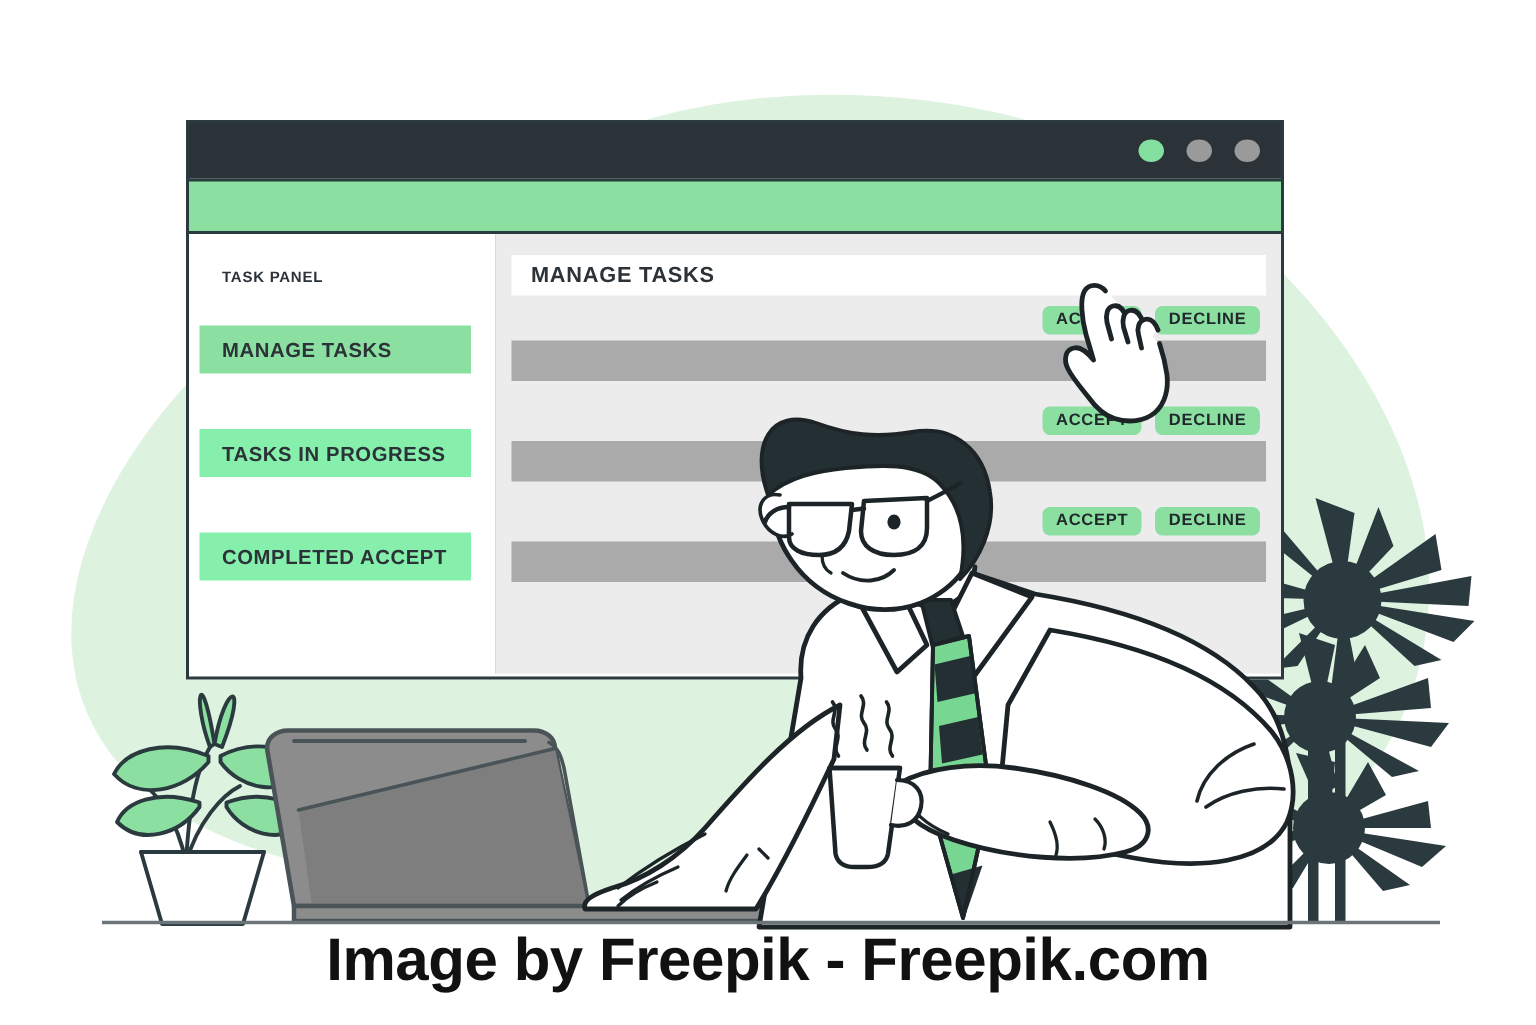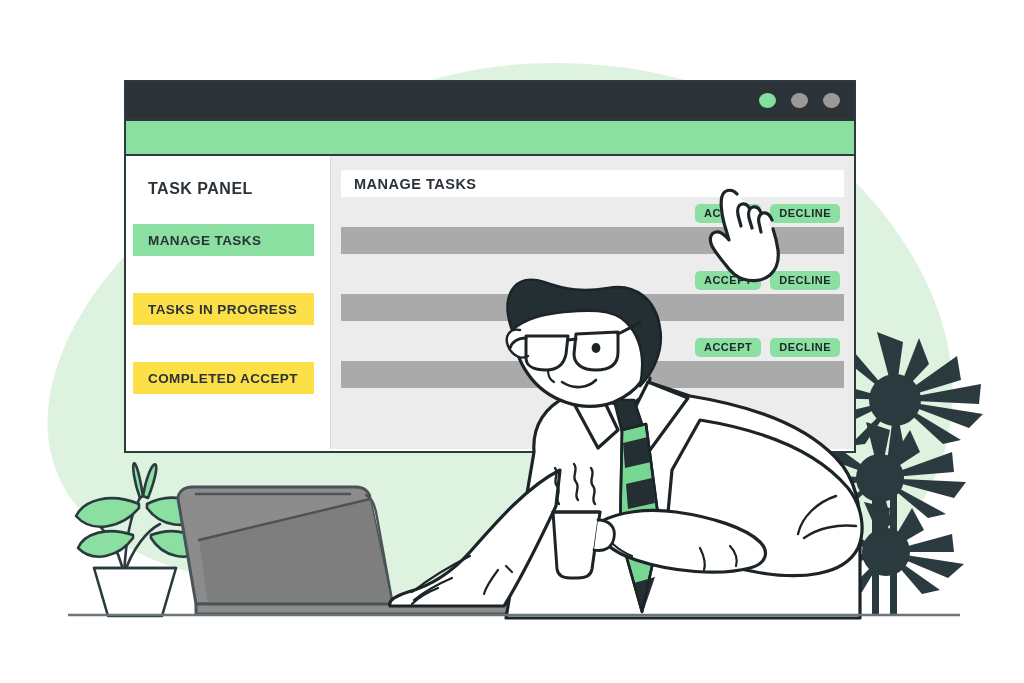--- a/index.html
+++ b/index.html
@@ -72,42 +72,42 @@
     width: 205px;
     background: #ffffff;
     border-right: 1px solid #d9d9d9;
     box-sizing: border-box;
     padding-top: 16px;
     flex: 0 0 205px;
     position: relative;
     z-index: 2;
   }
   .panel-title {
-    font-size: 16px;
+    font-size: 10px;
     font-weight: 700;
     letter-spacing: 0.5px;
     color: #2b3238;
     padding-left: 22px;
     margin-top: 8px;
     margin-bottom: 26px;
   }
   .side-item {
     height: 32px;
     margin: 0 16px 37px 7px;
     display: flex;
     align-items: center;
     padding-left: 15px;
     box-sizing: border-box;
     font-size: 13.5px;
     font-weight: 700;
     letter-spacing: 0.4px;
     color: #2b3238;
   }
   .side-item.active { background: #8adfa1; }
-  .side-item.muted  { background: #fde047; }
+  .side-item.muted  { background: #86efac; }
 
   .content {
     flex: 1 1 auto;
     background: #ececec;
     position: relative;
     padding: 14px 10px 0 10px;
     box-sizing: border-box;
   }
   .content-title {
     background: #ffffff;
@@ -456,15 +456,16 @@
           <path d="M578 500 C 573 494, 581 488, 576 482 C 571 476, 579 470, 574 464"></path>
           <path d="M595 504 C 590 498, 598 492, 593 486 C 588 480, 596 474, 591 468"></path>
         </g>
       </g>
     </svg>
 
     <svg class="illus ill-front" width="1024" height="683" viewBox="0 0 1024 683" xmlns="http://www.w3.org/2000/svg" style="z-index:36;">
       <path d="M68 615 L 960 615" stroke="#6b7478" stroke-width="2.4" fill="none"></path>
     </svg>
 
+    <div class="caption">Image by Freepik - Freepik.com</div>
 
   </div>
 </div>
 
 </body></html>

